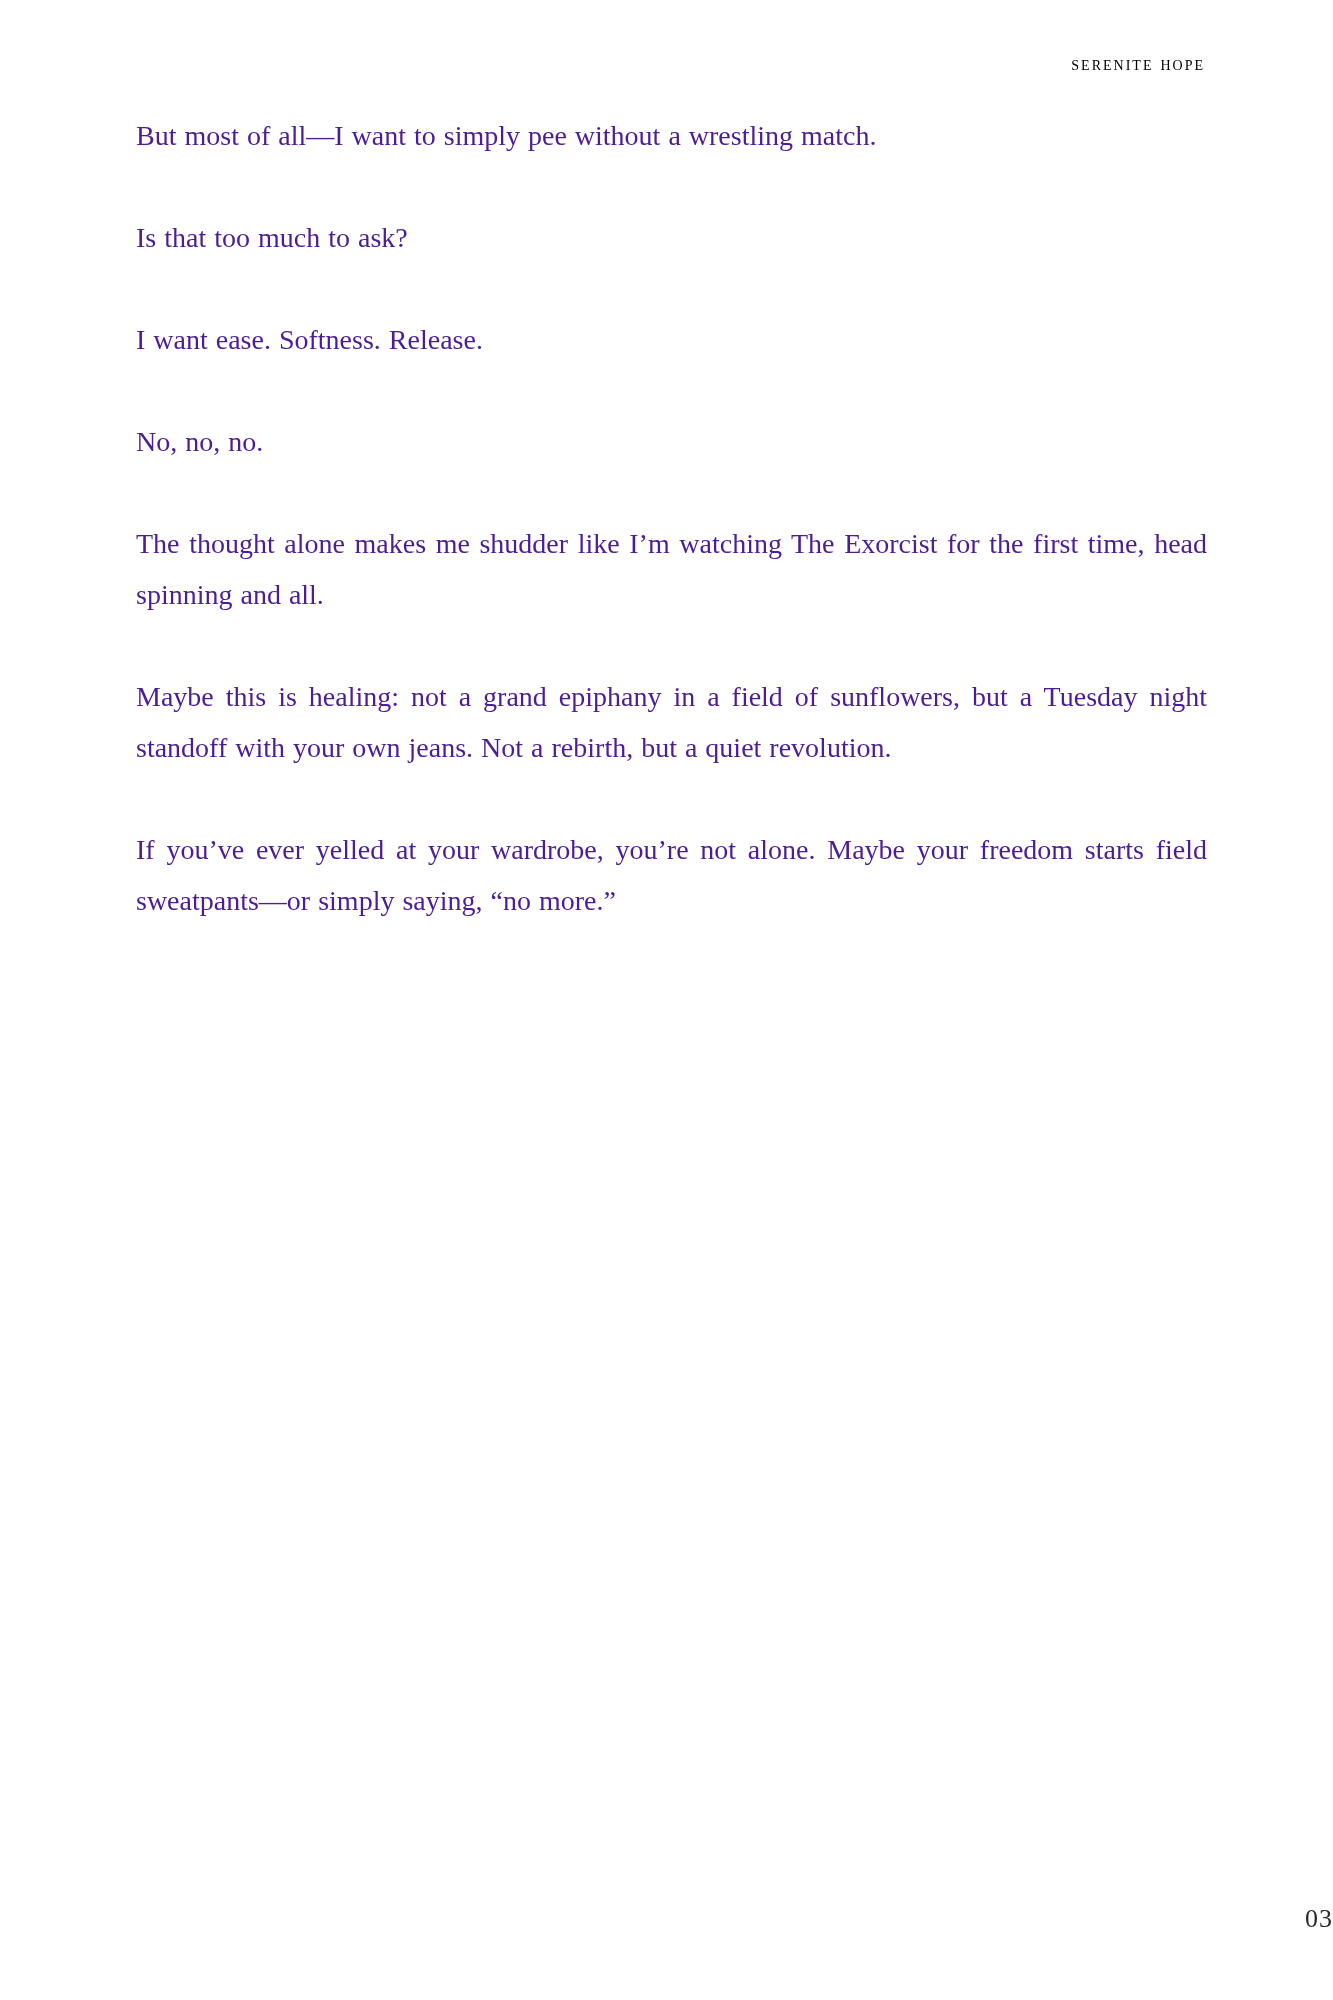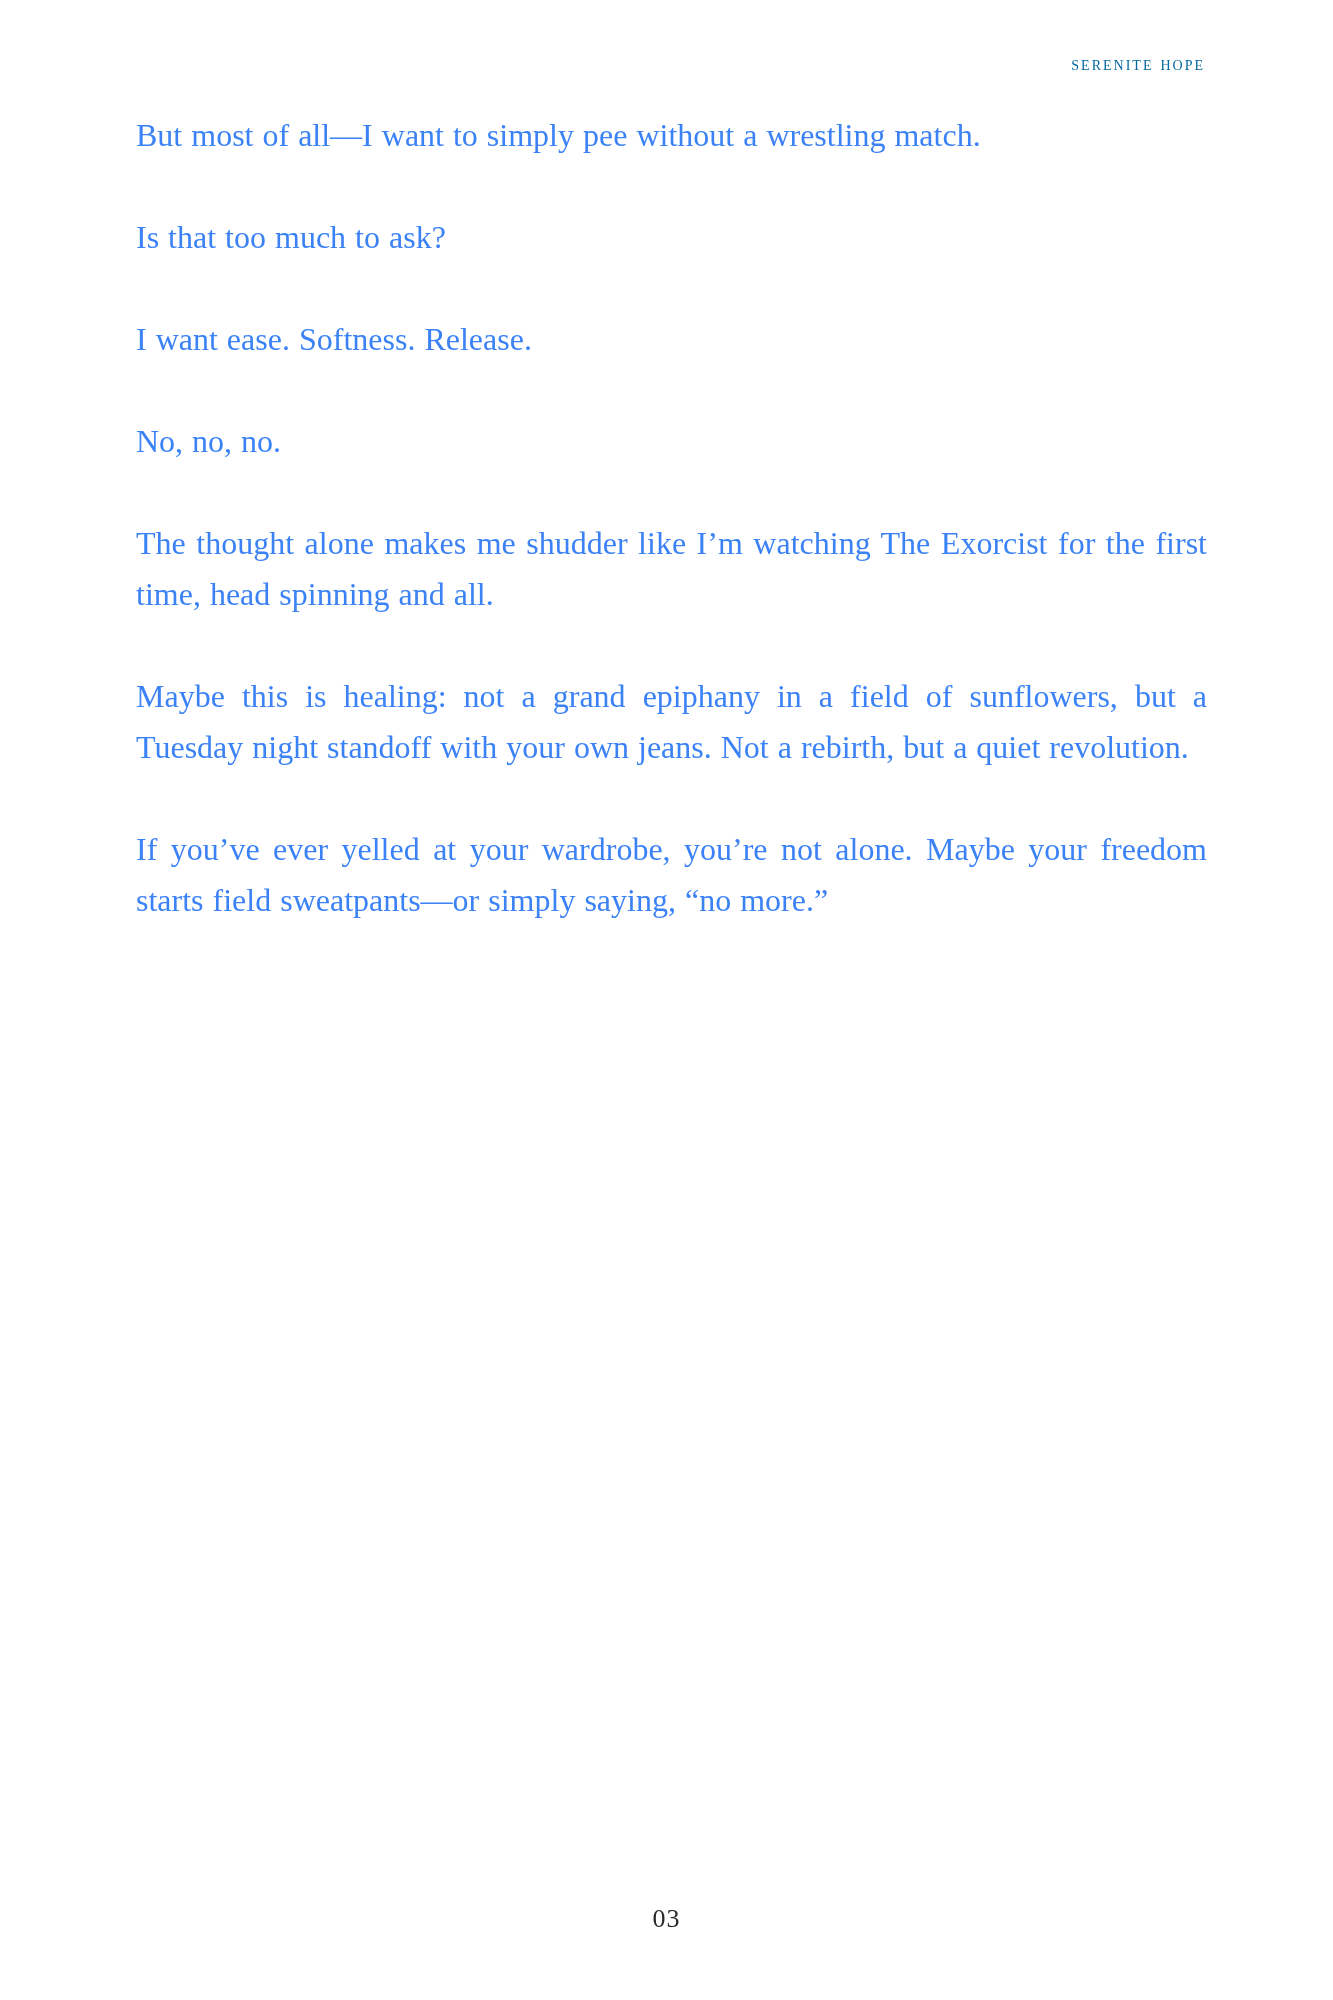--- a/index.html
+++ b/index.html
@@ -20,48 +20,48 @@
     background: #ffffff;
     overflow: hidden;
   }
 
   .running-header {
     position: absolute;
     top: 52px;
     right: 128px;
     font-size: 20px;
     letter-spacing: 2px;
-    color: #0369a1;
+    color: #000000;
     font-variant: small-caps;
     text-transform: lowercase;
   }
 
   .content {
     position: absolute;
     top: 110px;
     left: 136px;
     right: 126px;
     color: #1f1f1f;
   }
 
   .content p {
-    font-size: 32px;
+    font-size: 28px;
     line-height: 51px;
     text-align: justify;
     margin-bottom: 51px;
-    color: #3b82f6;
+    color: #4c1d95;
     word-spacing: 1px;
   }
 
   .page-footer {
     position: absolute;
     bottom: 66px;
     left: 0;
     width: 100%;
-    text-align: center;
+    text-align: right;
   }
 
   .page-number {
     font-size: 26px;
     color: #2a2a2a;
     letter-spacing: 1px;
   }
 </style>
 </head>
 <body>

